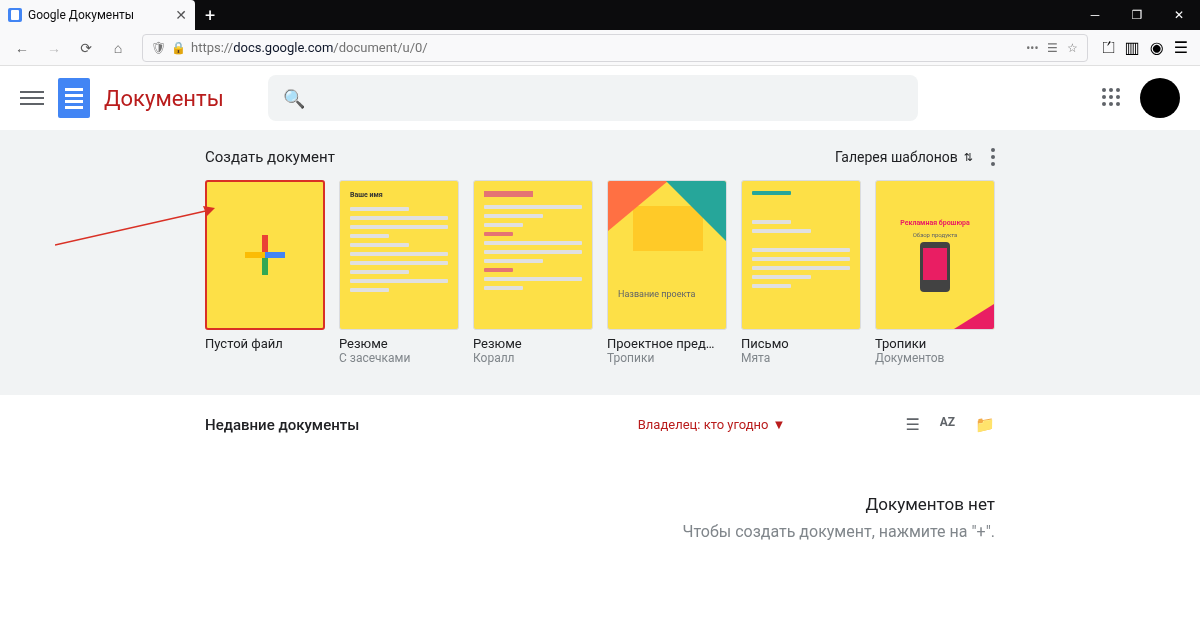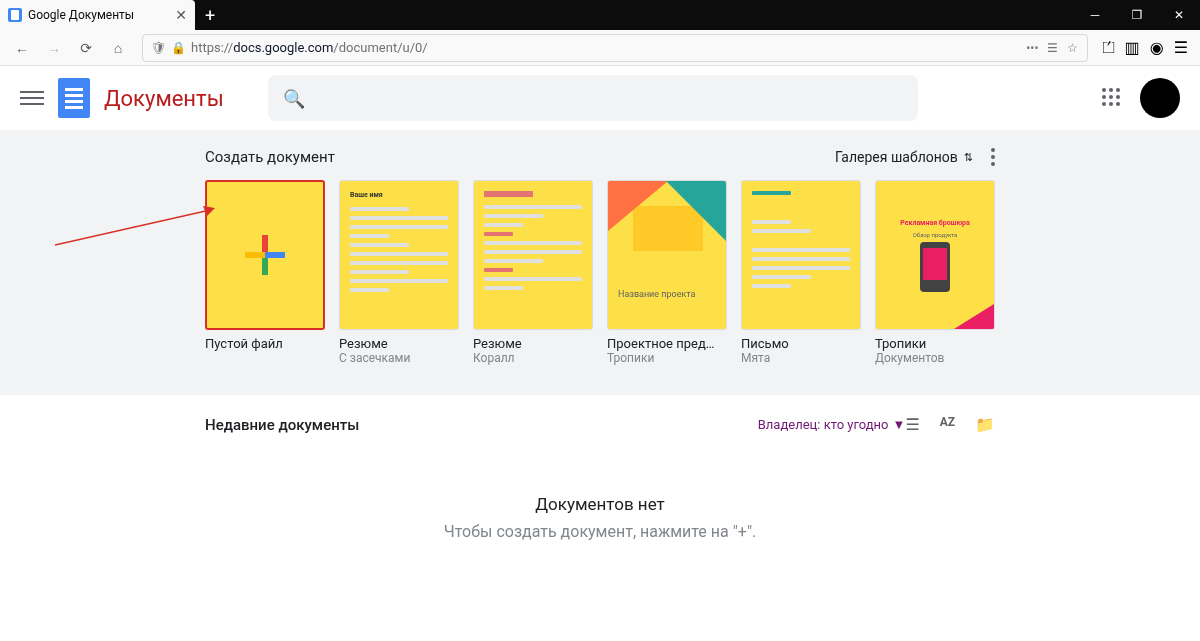--- a/index.html
+++ b/index.html
@@ -79,23 +79,23 @@
 .brochure-thumb .corner { position:absolute; bottom:0; right:0; width:0; height:0; border-right:40px solid #e91e63; border-top:25px solid transparent; }
 
 
 .arrow-annotation { position: absolute; top: 200px; left: 55px; pointer-events: none; }
 
 
 .recent { padding: 20px 0; }
 .recent-inner { width: 790px; margin: 0 auto; }
 .recent-header { display: flex; align-items: center; margin-bottom: 40px; }
 .recent-title { font-size: 15px; color: #202124; font-weight: 500; }
-.owner-filter { margin-left: auto; font-size: 13px; color: #701a75; display: flex; align-items: center; gap: 4px; }
+.owner-filter { margin-left: auto; margin-right: 120px; font-size: 13px; color: #b91c1c; display: flex; align-items: center; gap: 4px; }
 .view-controls { display: flex; gap: 20px; color: #5f6368; }
-.empty-state { text-align: center; padding: 20px 0 60px; }
+.empty-state { text-align: right; padding: 20px 0 60px; }
 .empty-title { font-size: 17px; color: #202124; margin-bottom: 8px; }
 .empty-sub { font-size: 16px; color: #80868b; }
 </style>
 </head>
 <body>
 
 <div class="browser-titlebar">
   <div class="tab">
     <span class="tab-favicon"></span>
     <span>Google Документы</span>

